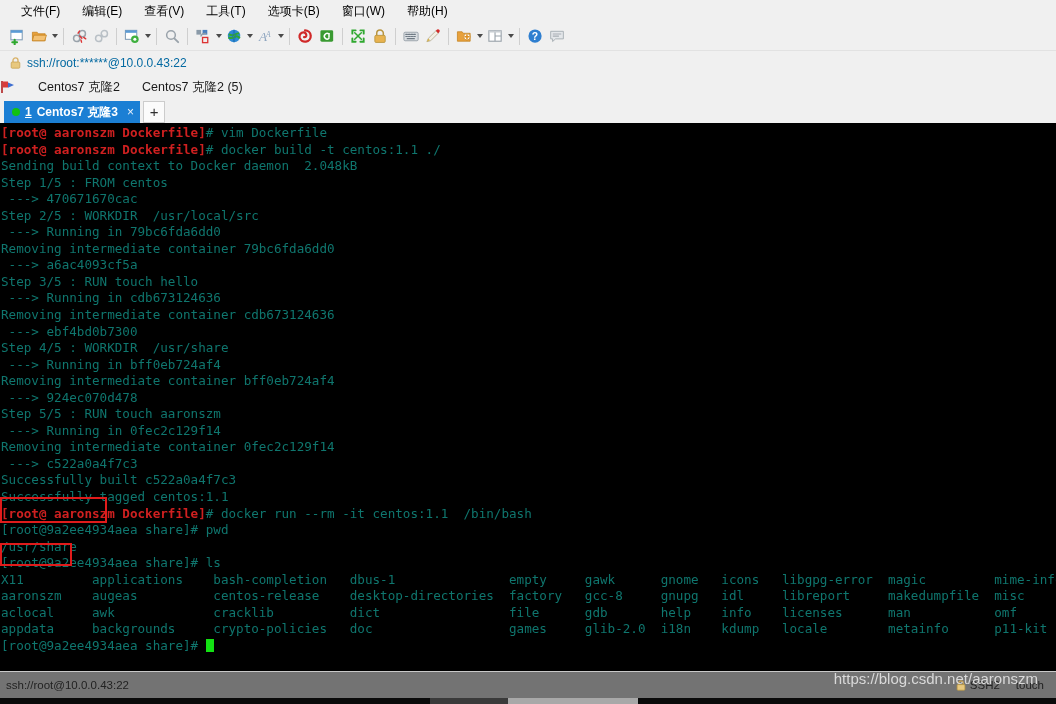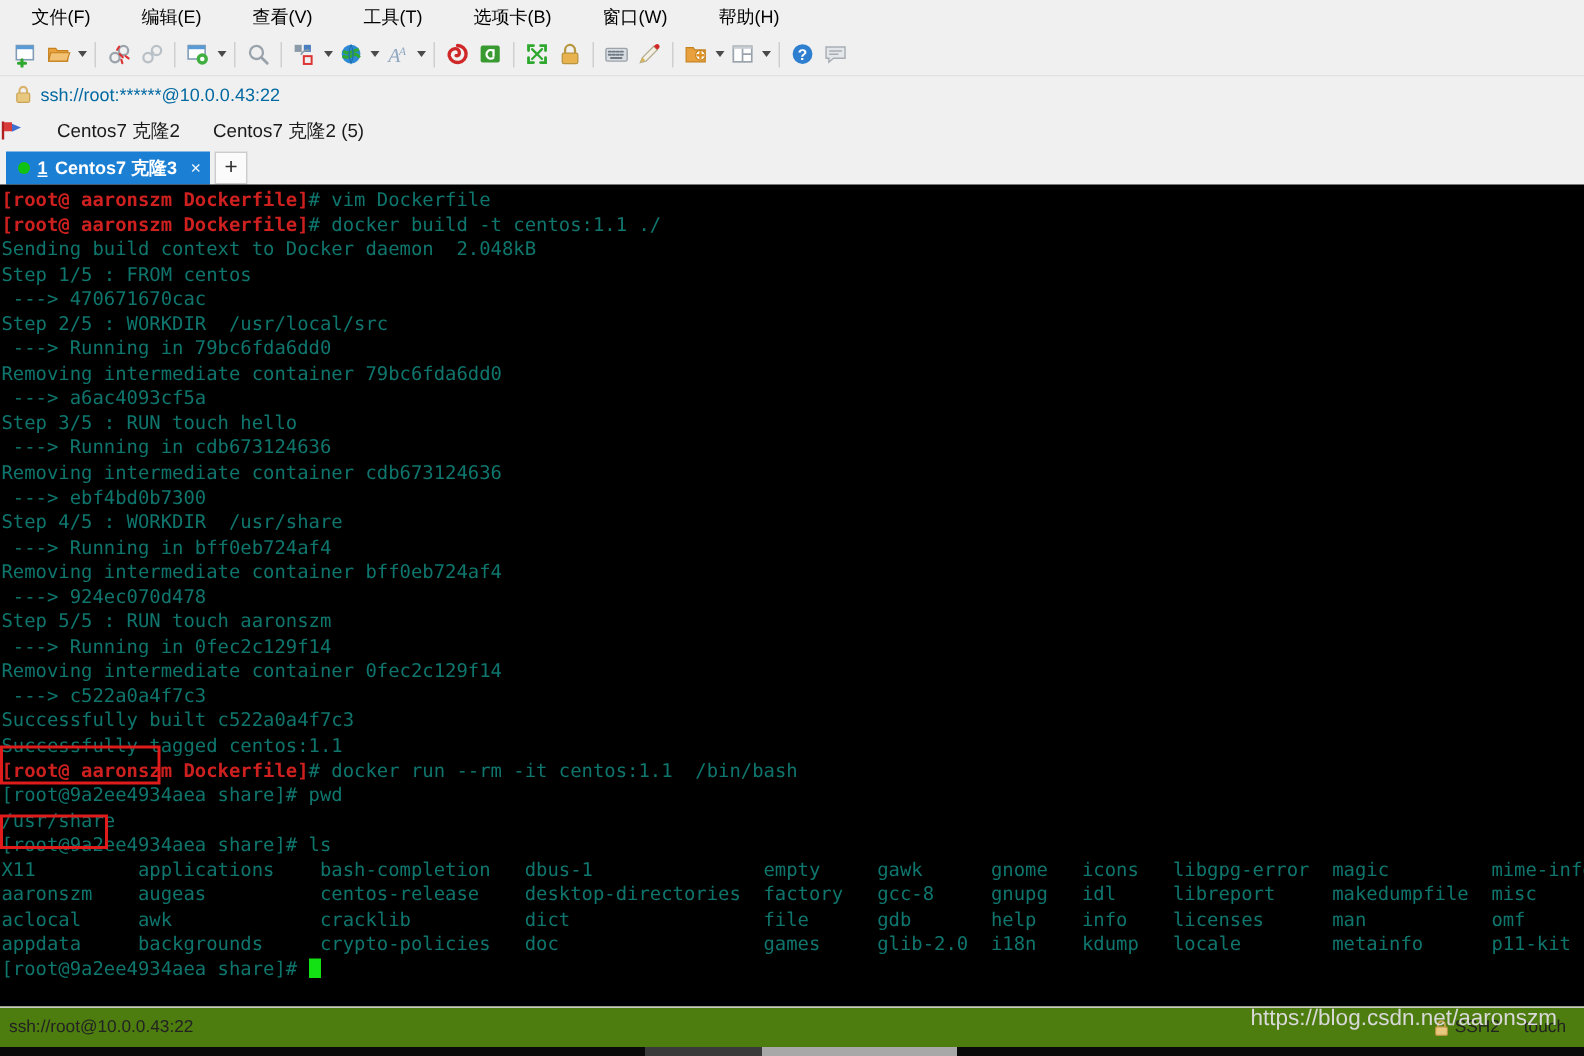--- a/index.html
+++ b/index.html
@@ -16,21 +16,20 @@
     background: #f0f0f0;
   }
 
   
   .menubar {
     height: 22px;
     display: flex; align-items: center;
     padding-left: 10px;
     background: #f0f0f0;
     flex: 0 0 auto;
-    gap: 12px;
   }
   .menu-item {
     font-size: 12px;
     color: #000;
     padding: 2px 11px 3px 11px;
     white-space: nowrap;
     line-height: 16px;
   }
 
   
@@ -173,21 +172,21 @@
   }
   .annot-box {
     position: absolute;
     border: 2px solid #e01b1b;
     pointer-events: none;
   }
 
   
   .statusbar {
     height: 26px;
-    background: #4d7c0f;
+    background: #737373;
     border-top: 1px solid #c9c9c9;
     display: flex; align-items: center;
     flex: 0 0 auto;
     position: relative;
   }
   .status-left {
     font-size: 11.5px;
     color: #222;
     padding-left: 6px;
   }

